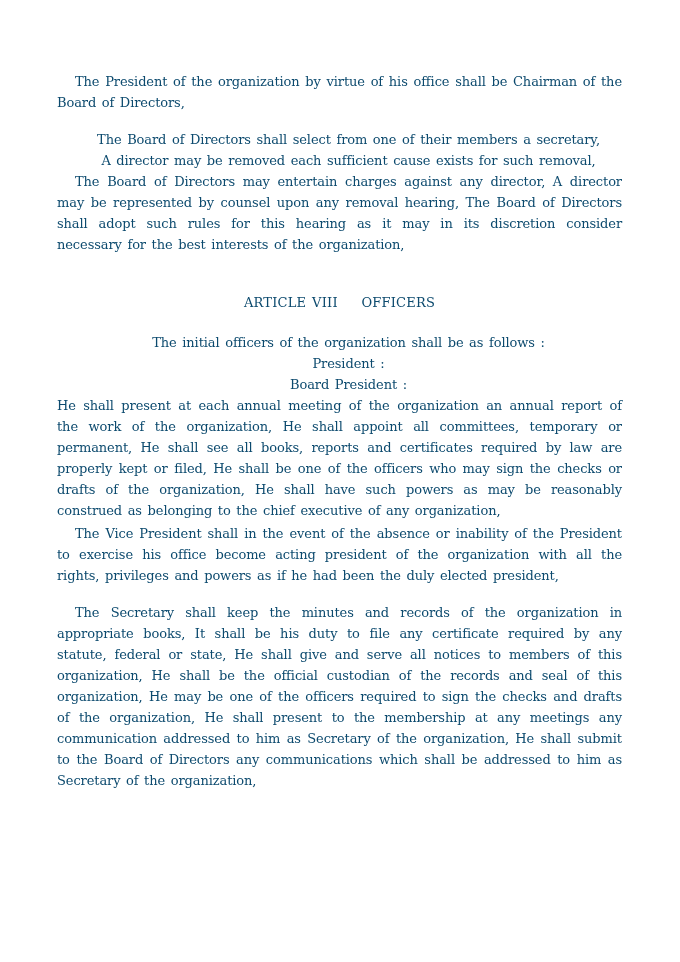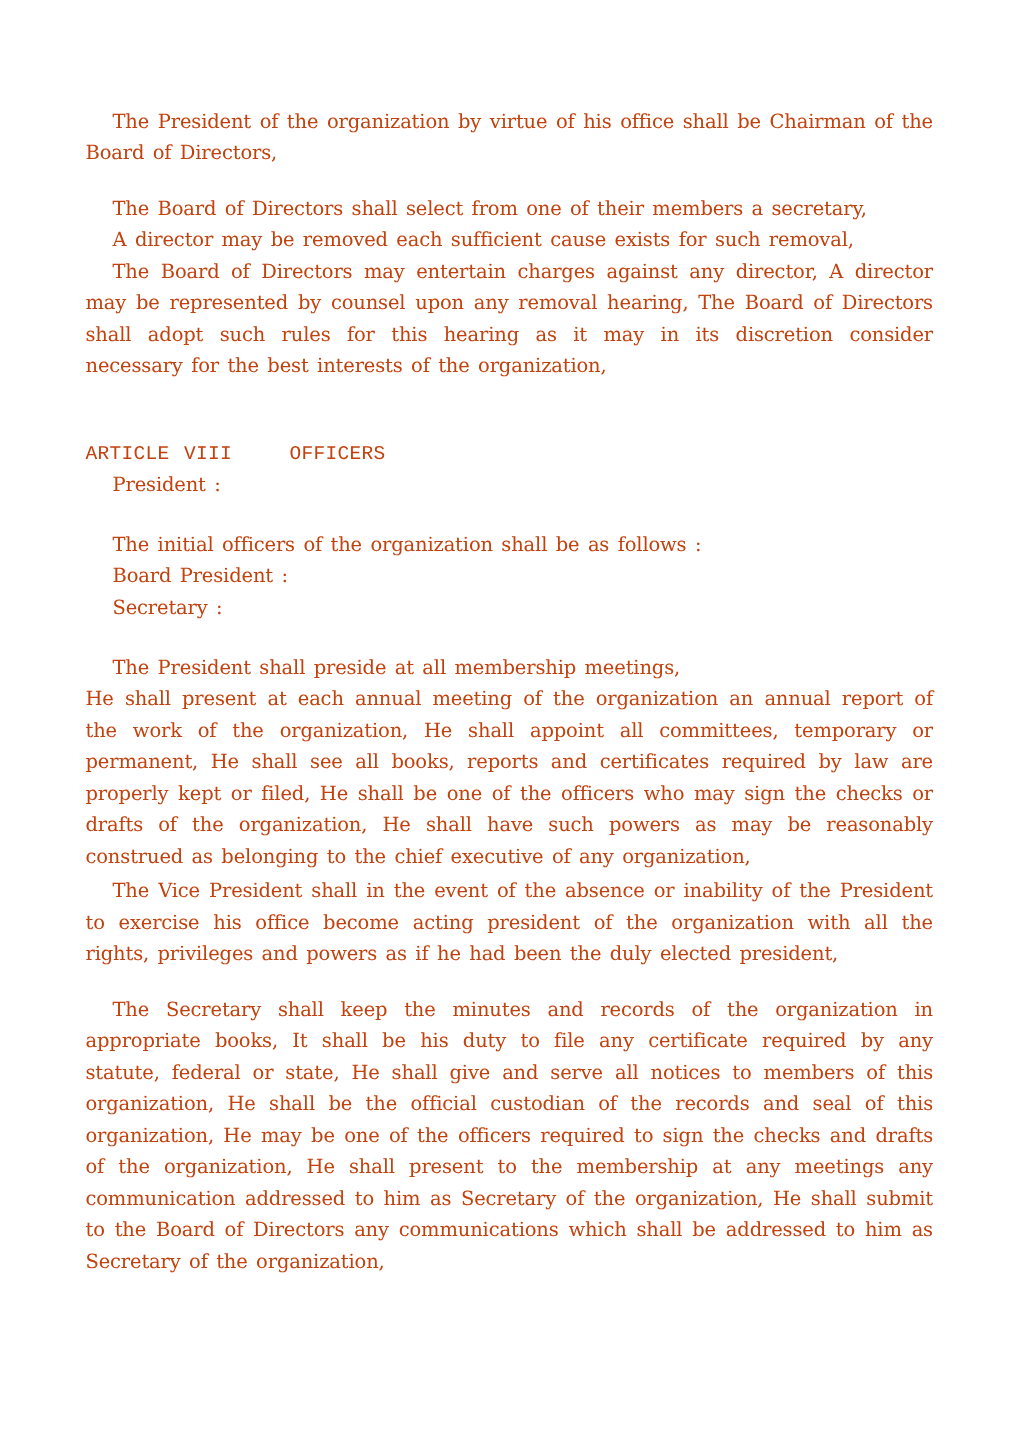--- a/index.html
+++ b/index.html
@@ -10,66 +10,65 @@
   .page {
     position: relative;
     width: 680px;
     height: 962px;
     box-sizing: border-box;
     background: #ffffff;
     padding: 71px 58px 0 57px;
     font-family: "DejaVu Serif", "Liberation Serif", serif;
     font-size: 13px;
     line-height: 21px;
-    color: #c2410c;
+    color: #0c4a6e;
     letter-spacing: -0.1px;
     word-spacing: 1.6px;
     overflow: hidden;
   }
   p, h2 {
     margin: 0;
     font-weight: normal;
     font-size: 13px;
+    text-align: center;
   }
   .just {
     text-align: justify;
     text-align-last: left;
   }
   .indent { text-indent: 18px; }
   .heading { white-space: pre-wrap; letter-spacing: 0.2px; }
   .mt15 { margin-top: 2px; }
   .mt16 { margin-top: 16px; }
   .mt19 { margin-top: 19px; }
-  .mt37 { margin-top: 37px; font-family: Liberation Mono, monospace; }
+  .mt37 { margin-top: 37px; }
 </style>
 </head>
 <body>
 
 <div class="page">
 
   <p class="just indent">The President of the organization by virtue of his office shall be Chairman of the Board of Directors,</p>
 
   <p class="indent mt16">The Board of Directors shall select from one of their members a secretary,</p>
 
   <p class="indent">A director may be removed each sufficient cause exists for such removal,</p>
 
   <p class="just indent">The Board of Directors may entertain charges against any director, A director may be represented by counsel upon any removal hearing, The Board of Directors shall adopt such rules for this hearing as it may in its discretion consider necessary for the best interests of the organization,</p>
 
   <h2 class="heading mt37">ARTICLE VIII    OFFICERS</h2>
 
+  <p class="indent mt19">The initial officers of the organization shall be as follows :</p>
+
   <p class="indent">President :</p>
-
-  <p class="indent mt19">The initial officers of the organization shall be as follows :</p>
 
   <p class="indent">Board President :</p>
 
-  <p class="indent">Secretary :</p>
 
 
-  <p class="indent mt19">The President shall preside at all membership meetings,</p>
 
 
   <p class="just">He shall present at each annual meeting of the organization an annual report of the work of the organization, He shall appoint all committees, temporary or permanent, He shall see all books, reports and certificates required by law are properly kept or filed, He shall be one of the officers who may sign the checks or drafts of the organization, He shall have such powers as may be reasonably construed as belonging to the chief executive of any organization,</p>
 
   <p class="just indent mt15">The Vice President shall in the event of the absence or inability of the President to exercise his office become acting president of the organization with all the rights, privileges and powers as if he had been the duly elected president,</p>
 
   <p class="just indent mt16">The Secretary shall keep the minutes and records of the organization in appropriate books, It shall be his duty to file any certificate required by any statute, federal or state, He shall give and serve all notices to members of this organization, He shall be the official custodian of the records and seal of this organization, He may be one of the officers required to sign the checks and drafts of the organization, He shall present to the membership at any meetings any communication addressed to him as Secretary of the organization, He shall submit to the Board of Directors any communications which shall be addressed to him as Secretary of the organization,</p>
 
 </div>
 

